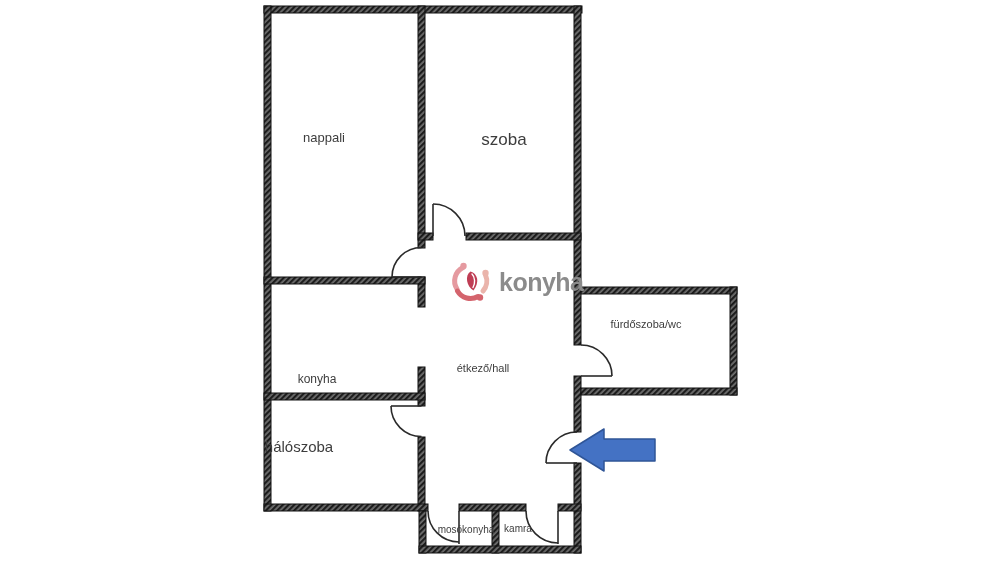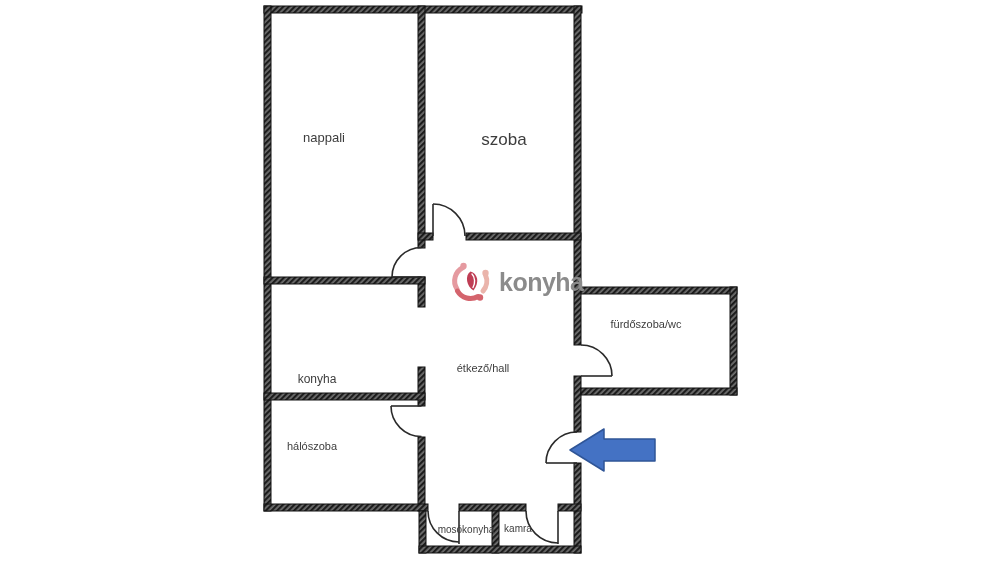--- a/index.html
+++ b/index.html
@@ -26,21 +26,21 @@
     transform: translate(-50%, -50%);
     color: #3d3d3d;
     white-space: nowrap;
     user-select: none;
   }
   .lbl-nappali      { left: 324px; top: 137px; font-size: 13px; }
   .lbl-szoba        { left: 504px; top: 140px; font-size: 17px; }
   .lbl-konyha       { left: 317px; top: 355px; font-size: 12px; margin-top: 24px; }
   .lbl-etkezo       { left: 483px; top: 368px; font-size: 11px; }
   .lbl-furdoszoba   { left: 646px; top: 324px; font-size: 11px; }
-  .lbl-haloszoba    { left: 312px; top: 446px; font-size: 11px; }
+  .lbl-haloszoba    { left: 299px; top: 446px; font-size: 15px; }
   .lbl-mosokonyha   { left: 466px; top: 529px; font-size: 10px; }
   .lbl-kamra        { left: 518px; top: 528px; font-size: 10px; text-align: right; }
   .watermark {
     position: absolute;
     left: 449px;
     top: 260px;
     display: flex;
     align-items: center;
     gap: 6px;
   }

